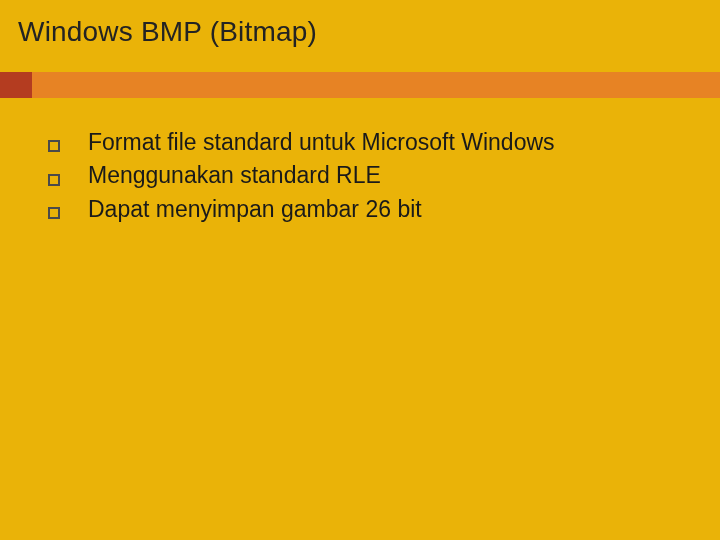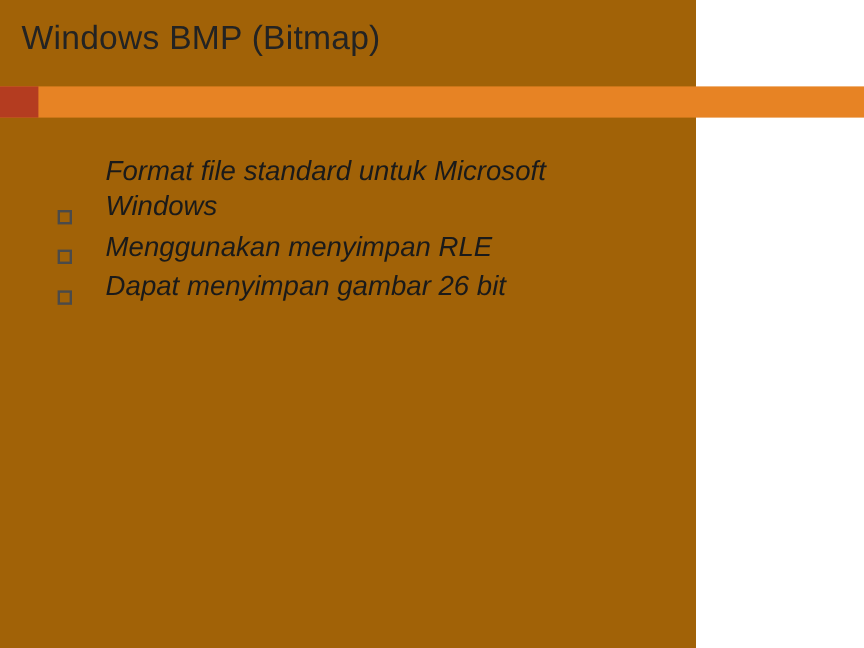--- a/index.html
+++ b/index.html
@@ -1,43 +1,43 @@
 <!DOCTYPE html>
 <html><head>
 <meta charset="utf-8">
 <style>
   * { margin: 0; padding: 0; box-sizing: border-box; }
   html, body { width: 720px; height: 540px; background: #ffffff; font-family: Arial, Helvetica, sans-serif; }
-  .slide { width: 580px; height: 540px; position: relative; background: #a16207; }
+  .slide { width: 720px; height: 540px; position: relative; background: #eab308; }
   .title-area { padding: 16px 0 0 18px; }
   .title { font-size: 28px; color: #232323; font-weight: 400; letter-spacing: 0.2px; }
   .accent-bar { position: absolute; left: 0; top: 72px; width: 720px; height: 26px; background: #e78324; }
   .accent-prefix { position: absolute; left: 0; top: 72px; width: 32px; height: 26px; background: #b43c20; }
   .content { position: absolute; top: 128px; left: 48px; right: 40px; }
-  .bullet-row { display: flex; align-items: flex-end; margin-bottom: 4px; font-style: italic; }
+  .bullet-row { display: flex; align-items: center; margin-bottom: 4px; }
   .bullet-marker { width: 12px; height: 12px; border: 2px solid #4a4a4a; margin-right: 28px; margin-top: 7px; flex-shrink: 0; }
   .bullet-text { font-size: 23px; color: #1a1a1a; line-height: 1.28; }
 </style>
 </head>
 <body>
 
 <div class="slide">
   <div class="title-area">
     <h1 class="title">Windows BMP (Bitmap)</h1>
   </div>
   <div class="accent-bar"></div>
   <div class="accent-prefix"></div>
 
   <div class="content">
     <div class="bullet-row">
       <span class="bullet-marker"></span>
       <span class="bullet-text">Format file standard untuk Microsoft Windows</span>
     </div>
     <div class="bullet-row">
       <span class="bullet-marker"></span>
-      <span class="bullet-text">Menggunakan menyimpan RLE</span>
+      <span class="bullet-text">Menggunakan standard RLE</span>
     </div>
     <div class="bullet-row">
       <span class="bullet-marker"></span>
       <span class="bullet-text">Dapat menyimpan gambar 26 bit</span>
     </div>
   </div>
 </div>
 
 </body></html>

